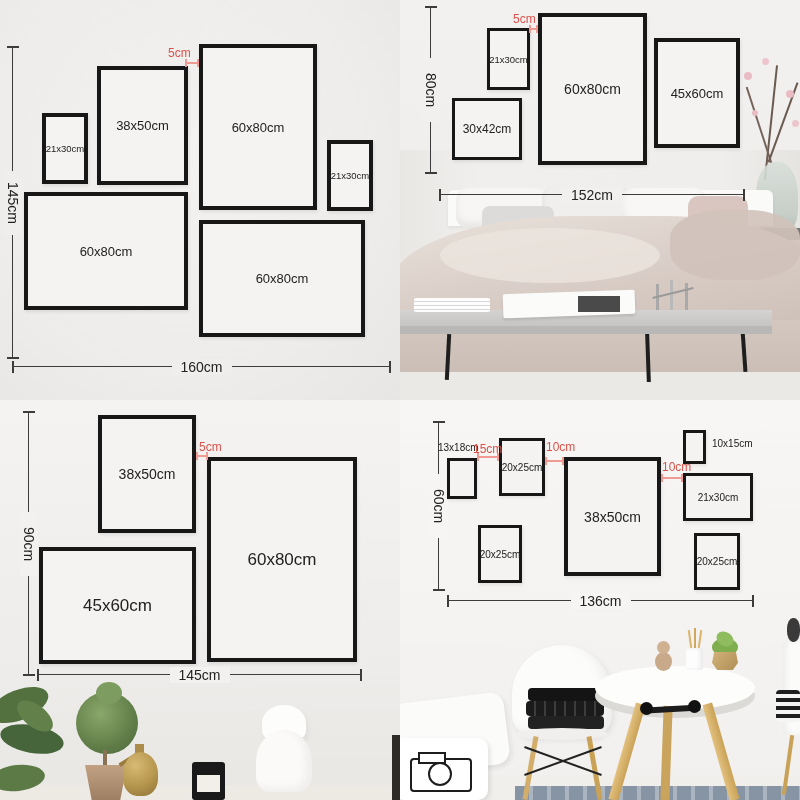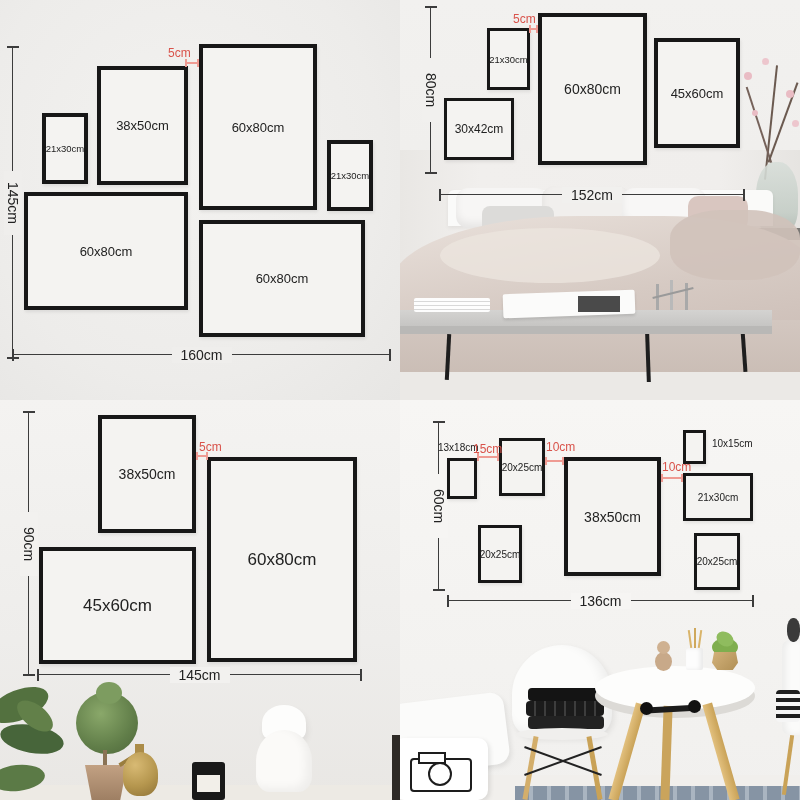--- a/index.html
+++ b/index.html
@@ -59,21 +59,21 @@
       <span>21x30cm</span>
     </div>
     <div class="frame" style="left:24px;top:192px;width:164px;height:118px">
       <span>60x80cm</span>
     </div>
     <div class="frame" style="left:199px;top:220px;width:166px;height:117px">
       <span>60x80cm</span>
     </div>
     <span class="gap-label" style="left:168px;top:46px">5cm</span>
     <div class="gap-line" style="left:185px;top:62px;width:14px"></div>
-    <div class="dim dim-h" style="left:13px;top:354px;width:377px">
+    <div class="dim dim-h" style="left:13px;top:366px;width:377px">
       <span>160cm</span>
     </div>
   </div>
 
   <div class="quad q2">
 
     <div class="ph" style="left:0;top:150px;width:400px;height:250px;">
       <div class="ph" style="left:0;top:0;width:400px;height:250px;background:linear-gradient(90deg,#e9e7e4 0%,#f1efed 20%,#f0eeec 80%,#e6e4e1 100%);"></div>
       <div class="ph" style="left:370px;top:-85px;width:2px;height:115px;background:#6b5a50;transform:rotate(6deg);"></div>
       <div class="ph" style="left:358px;top:-65px;width:2px;height:80px;background:#75625a;transform:rotate(-18deg);"></div>
@@ -109,21 +109,21 @@
       <div class="ph" style="left:285px;top:133px;width:3px;height:27px;background:#a9a9a9;"></div>
       <div class="ph" style="left:252px;top:142px;width:42px;height:2px;background:#9a9a9a;transform:rotate(-14deg);"></div>
     </div>
 
     <div class="dim dim-v" style="left:30px;top:7px;height:166px">
       <span>80cm</span>
     </div>
     <div class="frame thin small" style="left:87px;top:28px;width:43px;height:62px">
       <span>21x30cm</span>
     </div>
-    <div class="frame thin" style="left:44px;top:98px;width:70px;height:62px">
+    <div class="frame thin" style="left:52px;top:98px;width:70px;height:62px">
       <span>30x42cm</span>
     </div>
     <div class="frame" style="left:138px;top:13px;width:109px;height:152px;font-size:14px">
       <span>60x80cm</span>
     </div>
     <div class="frame" style="left:254px;top:38px;width:86px;height:110px;font-size:13px">
       <span>45x60cm</span>
     </div>
     <span class="gap-label" style="left:113px;top:12px">5cm</span>
     <div class="gap-line" style="left:129px;top:28px;width:9px"></div>

